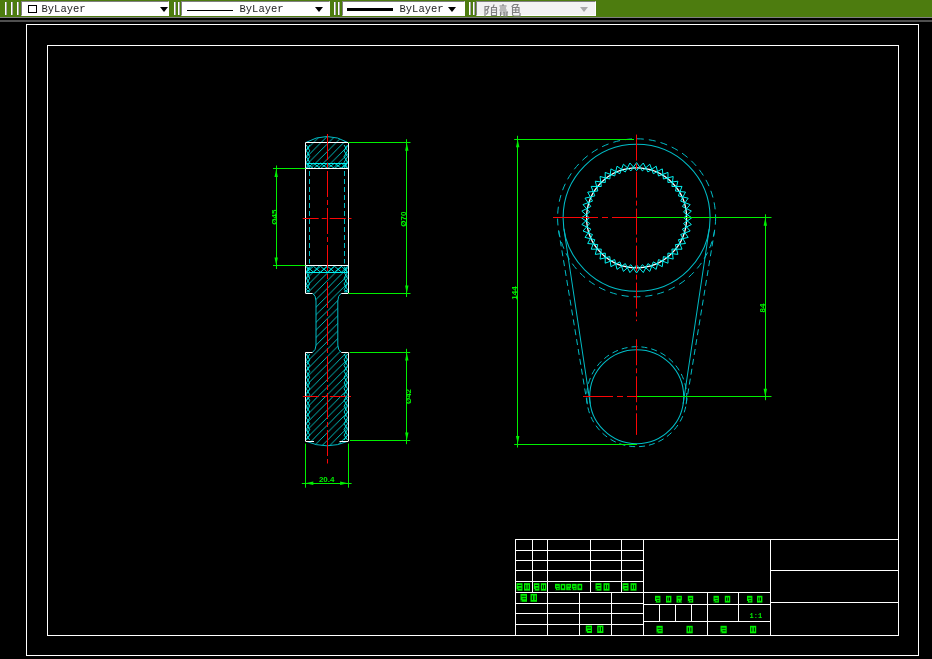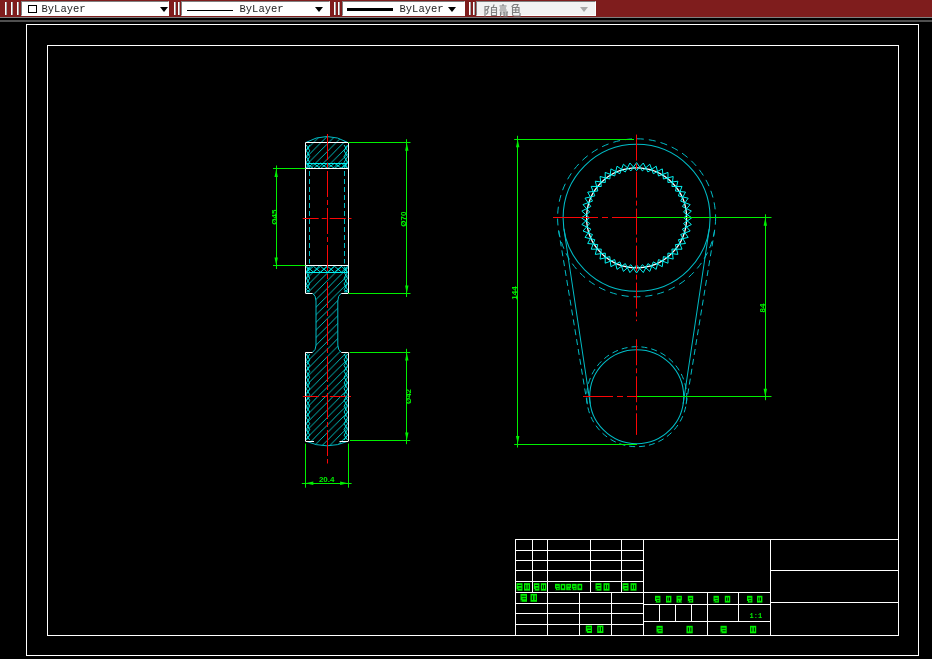--- a/index.html
+++ b/index.html
@@ -1,18 +1,18 @@
 <!DOCTYPE html>
 <html><head><meta charset="utf-8"><style>
 html,body{margin:0;padding:0;background:#000;width:932px;height:659px;overflow:hidden;}
 *{box-sizing:border-box;}
 </style></head>
 <body>
 
-<div style="position:absolute;left:0;top:0;width:932px;height:18px;background:#7f1d1d;border-bottom:1px solid #808080;">
+<div style="position:absolute;left:0;top:0;width:932px;height:18px;background:#4d7c0f;border-bottom:1px solid #808080;">
  <div style="position:absolute;left:5px;top:2px;width:2px;height:13px;background:#fff;border-right:1px solid #a8a8a8;"></div>
     <div style="position:absolute;left:11px;top:2px;width:2px;height:13px;background:#fff;border-right:1px solid #a8a8a8;"></div>
     <div style="position:absolute;left:17px;top:2px;width:2px;height:13px;background:#fff;border-right:1px solid #a8a8a8;"></div>
  <div style="position:absolute;left:21px;top:1px;width:148px;height:15px;background:#fff;border:1px solid #808080;border-right-color:#fff;border-bottom-color:#fff;">
       <div style="position:absolute;left:6px;top:2.5px;width:9px;height:8px;background:#fff;border:1.5px solid #000;"></div>
       <div style="position:absolute;left:19.5px;top:1px;font:10.5px &quot;Liberation Mono&quot;,monospace;color:#222;">ByLayer</div>
       <div style="position:absolute;left:137.5px;top:4.5px;width:0;height:0;border-left:4.5px solid transparent;border-right:4.5px solid transparent;border-top:5.5px solid #000;"></div>
     </div>
  <div style="position:absolute;left:174px;top:2px;width:2px;height:13px;background:#fff;border-right:1px solid #a8a8a8;"></div>
     <div style="position:absolute;left:178px;top:2px;width:2px;height:13px;background:#fff;border-right:1px solid #a8a8a8;"></div>

